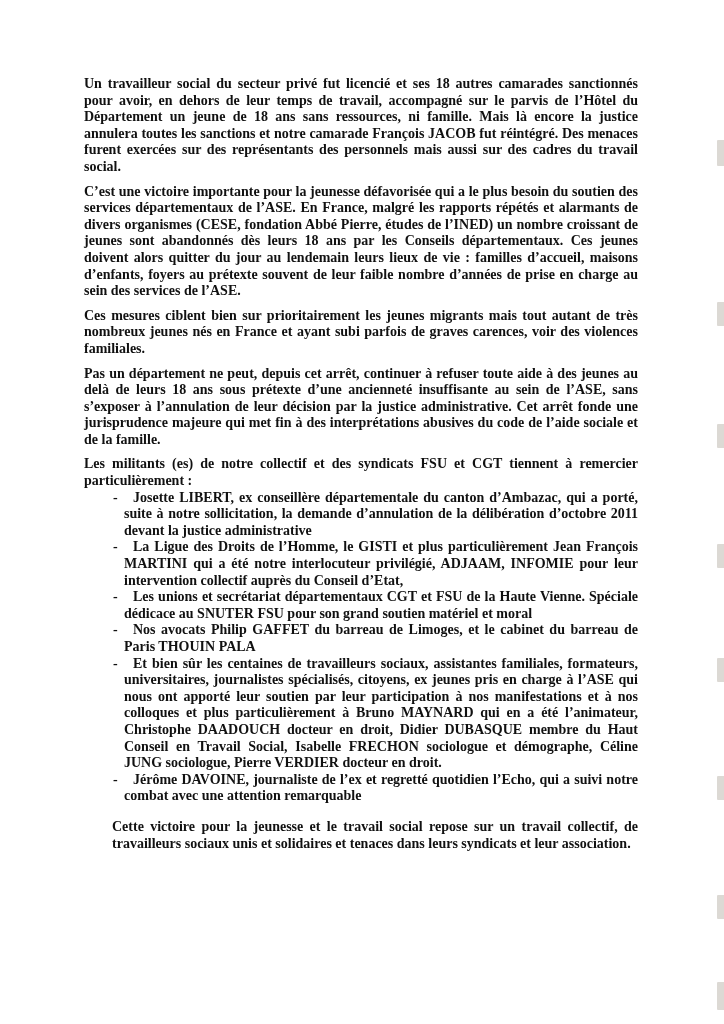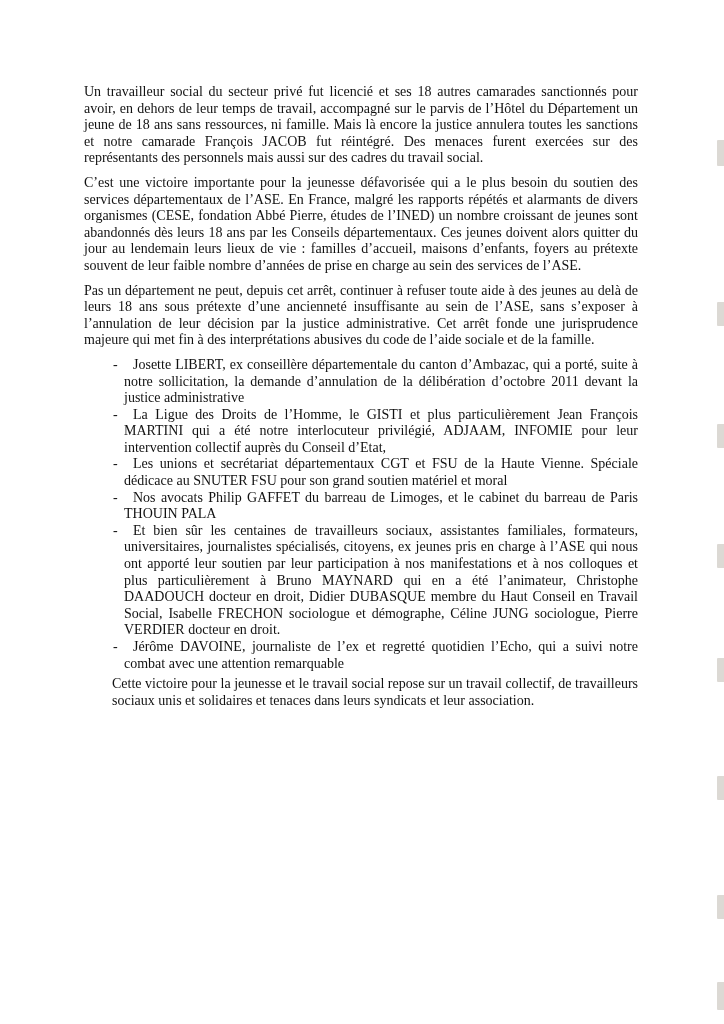--- a/index.html
+++ b/index.html
@@ -10,58 +10,61 @@
     background: #ffffff;
     overflow: hidden;
     font-family: "Liberation Serif", serif;
     font-size: 14px;
     line-height: 16.6px;
     color: #111111;
   }
   .content {
     position: absolute;
     left: 84px;
-    top: 84px;
+    top: 76px;
     width: 554px;
     text-align: justify;
+    font-weight: bold;
   }
   .content p { margin: 0 0 8px 0; }
   p.thanks-intro { margin-bottom: 0; }
   ul.thanks-list { list-style: none; margin: 0; padding: 0; }
   ul.thanks-list li {
     position: relative;
     margin-left: 40px;
     text-indent: 9px;
     text-align: justify;
   }
   ul.thanks-list li .marker {
     position: absolute;
     left: -11px;
     top: 0;
     text-indent: 0;
   }
-  p.closing { margin: 4px 0 0 28px; }
+  p.closing { margin: 14px 0 0 28px; }
   .edge-mark {
     position: absolute;
     right: 0;
     width: 7px;
     background: #dcd9d4;
     border-radius: 1px 0 0 1px;
   }
 </style>
 </head>
 <body>
 
 <div class="page">
   <div class="content">
 
     <p>Un travailleur social du secteur privé fut licencié et ses 18 autres camarades sanctionnés pour avoir, en dehors de leur temps de travail, accompagné sur le parvis de l’Hôtel du Département un jeune de 18 ans sans ressources, ni famille. Mais là encore la justice annulera toutes les sanctions et notre camarade François JACOB fut réintégré. Des menaces furent exercées sur des représentants des personnels mais aussi sur des cadres du travail social.</p>
     <p>C’est une victoire importante pour la jeunesse défavorisée qui a le plus besoin du soutien des services départementaux de l’ASE. En France, malgré les rapports répétés et alarmants de divers organismes (CESE, fondation Abbé Pierre, études de l’INED) un nombre croissant de jeunes sont abandonnés dès leurs 18 ans par les Conseils départementaux. Ces jeunes doivent alors quitter du jour au lendemain leurs lieux de vie : familles d’accueil, maisons d’enfants, foyers au prétexte souvent de leur faible nombre d’années de prise en charge au sein des services de l’ASE.</p>
+    <p>Ces mesures ciblent bien sur prioritairement les jeunes migrants mais tout autant de très nombreux jeunes nés en France et ayant subi parfois de graves carences, voir des violences familiales.</p>
     <p>Pas un département ne peut, depuis cet arrêt, continuer à refuser toute aide à des jeunes au delà de leurs 18 ans sous prétexte d’une ancienneté insuffisante au sein de l’ASE, sans s’exposer à l’annulation de leur décision par la justice administrative. Cet arrêt fonde une jurisprudence majeure qui met fin à des interprétations abusives du code de l’aide sociale et de la famille.</p>
 
+    <p class="thanks-intro">Les militants (es) de notre collectif et des syndicats FSU et CGT tiennent à remercier particulièrement :</p>
 
     <ul class="thanks-list">
       <li>
         <span class="marker">-</span>
         <span>Josette LIBERT, ex conseillère départementale du canton d’Ambazac, qui a porté, suite à notre sollicitation, la demande d’annulation de la délibération d’octobre 2011 devant la justice administrative</span>
       </li>
       <li>
         <span class="marker">-</span>
         <span>La Ligue des Droits de l’Homme, le GISTI et plus particulièrement Jean François MARTINI qui a été notre interlocuteur privilégié, ADJAAM, INFOMIE pour leur intervention collectif auprès du Conseil d’Etat,</span>
       </li>

